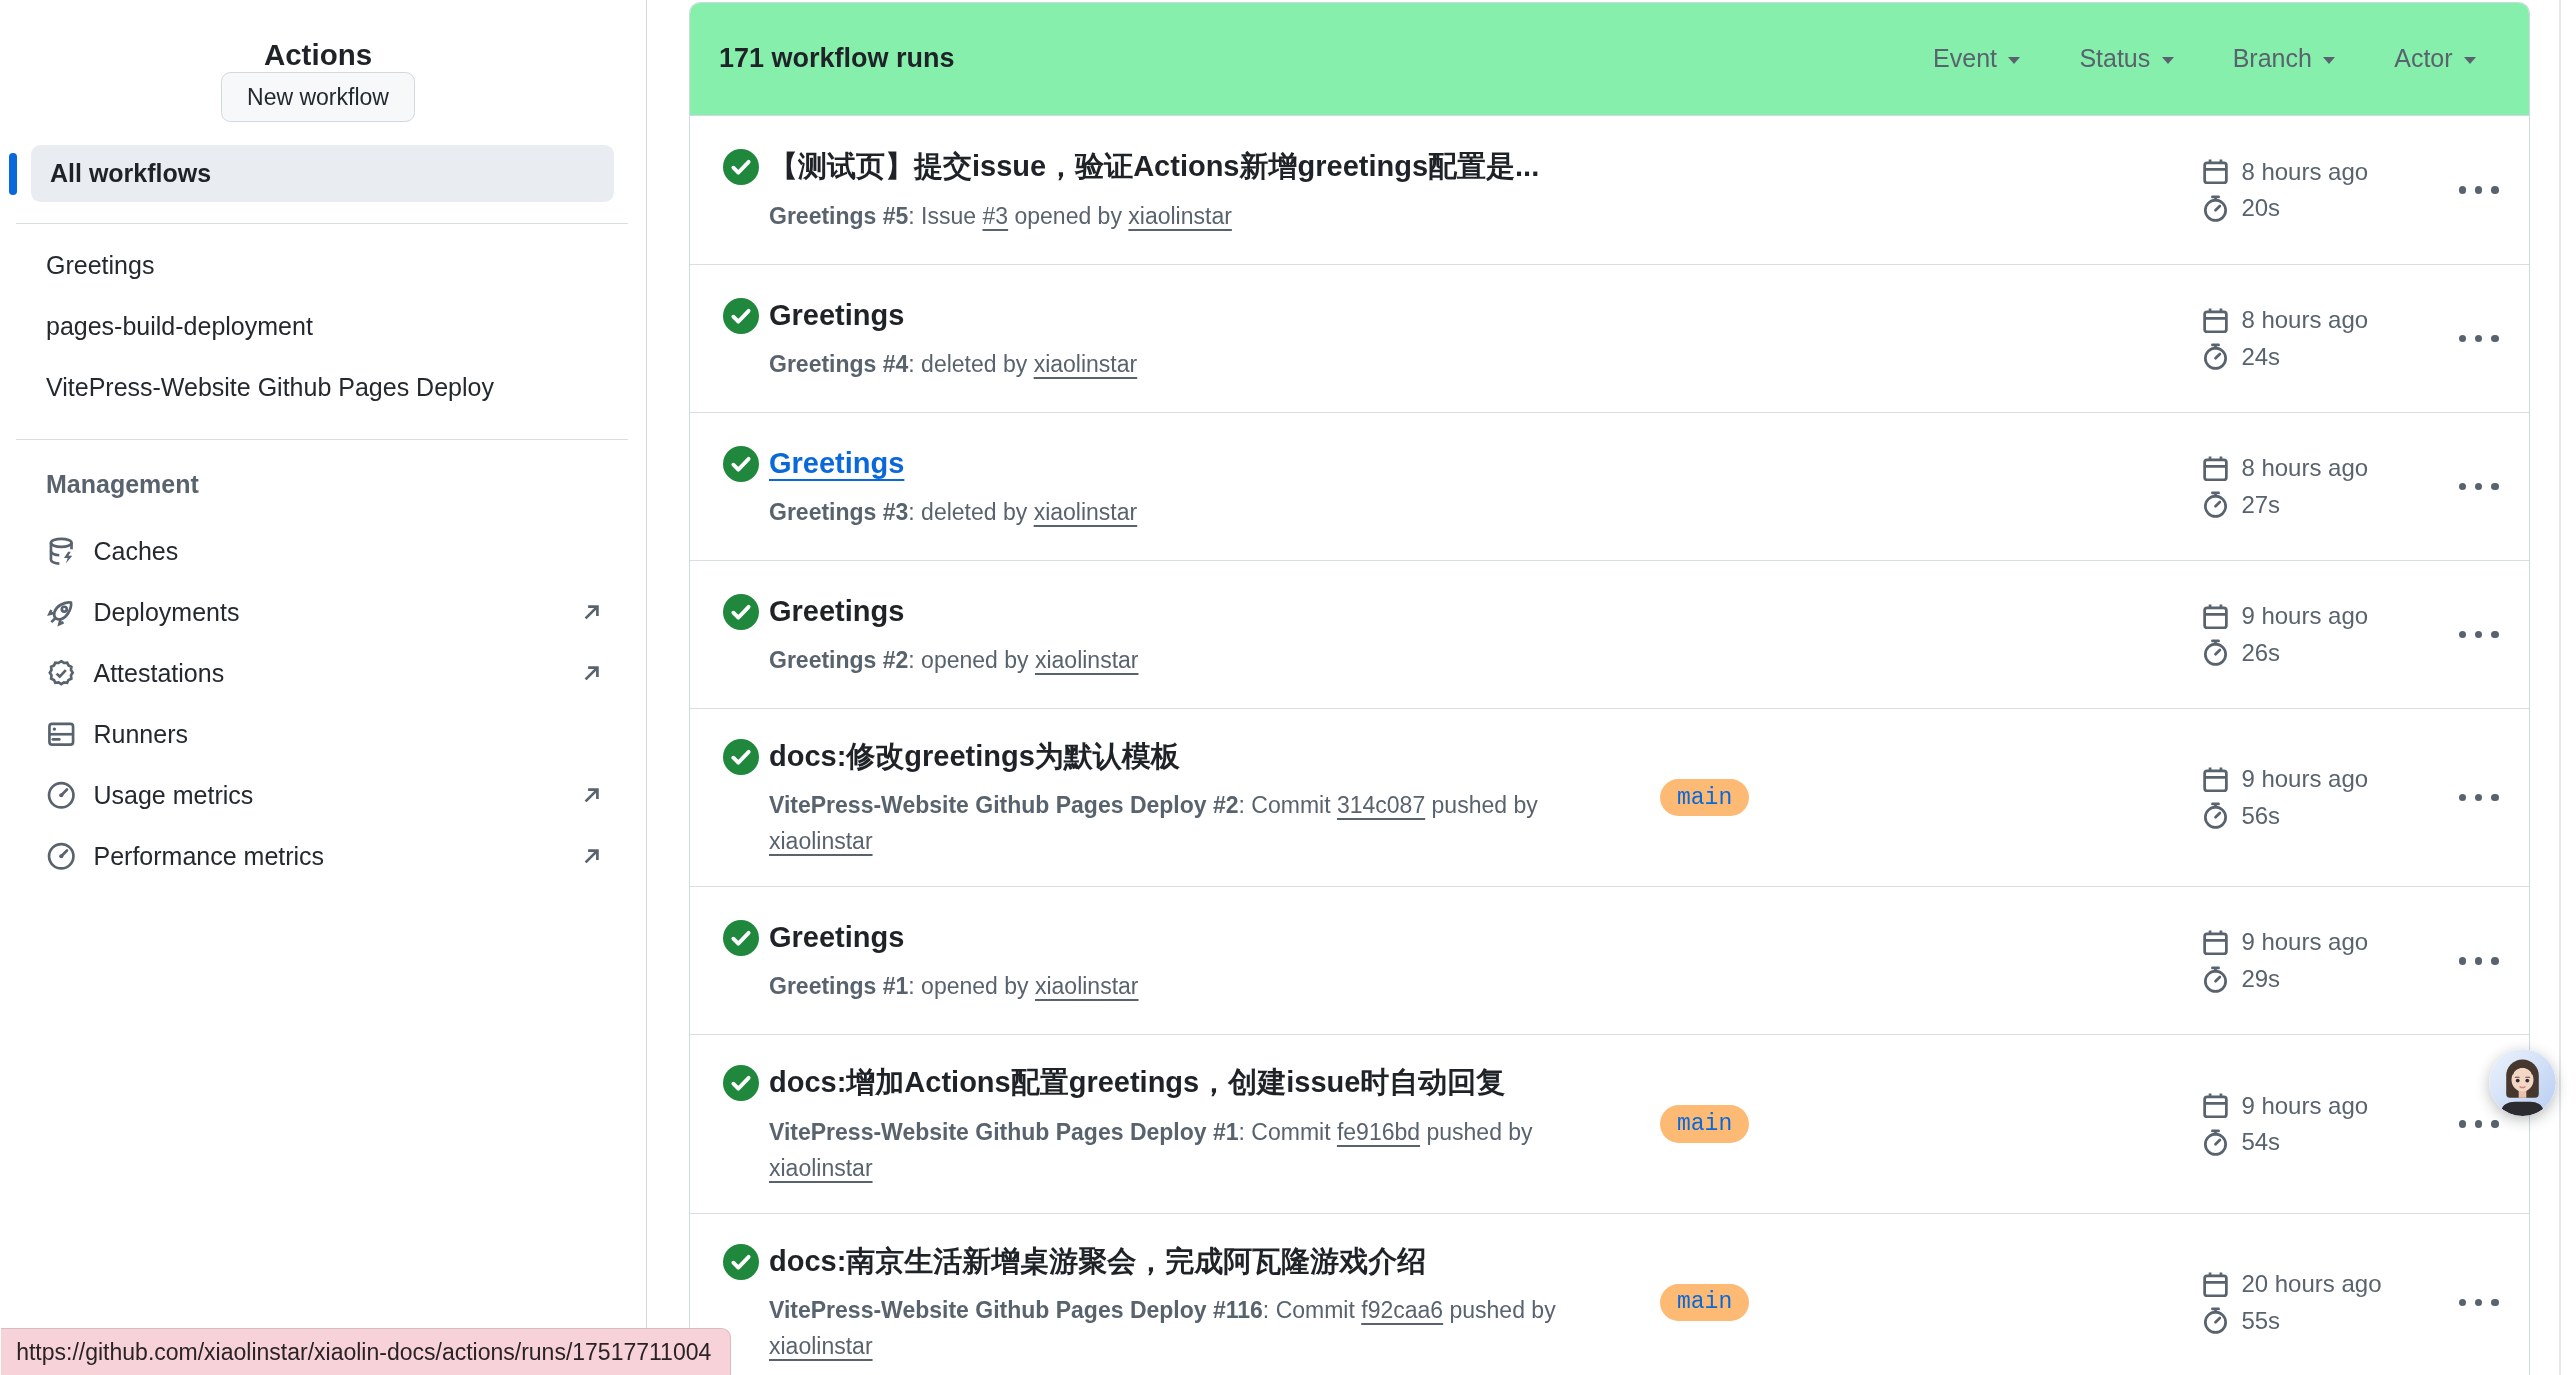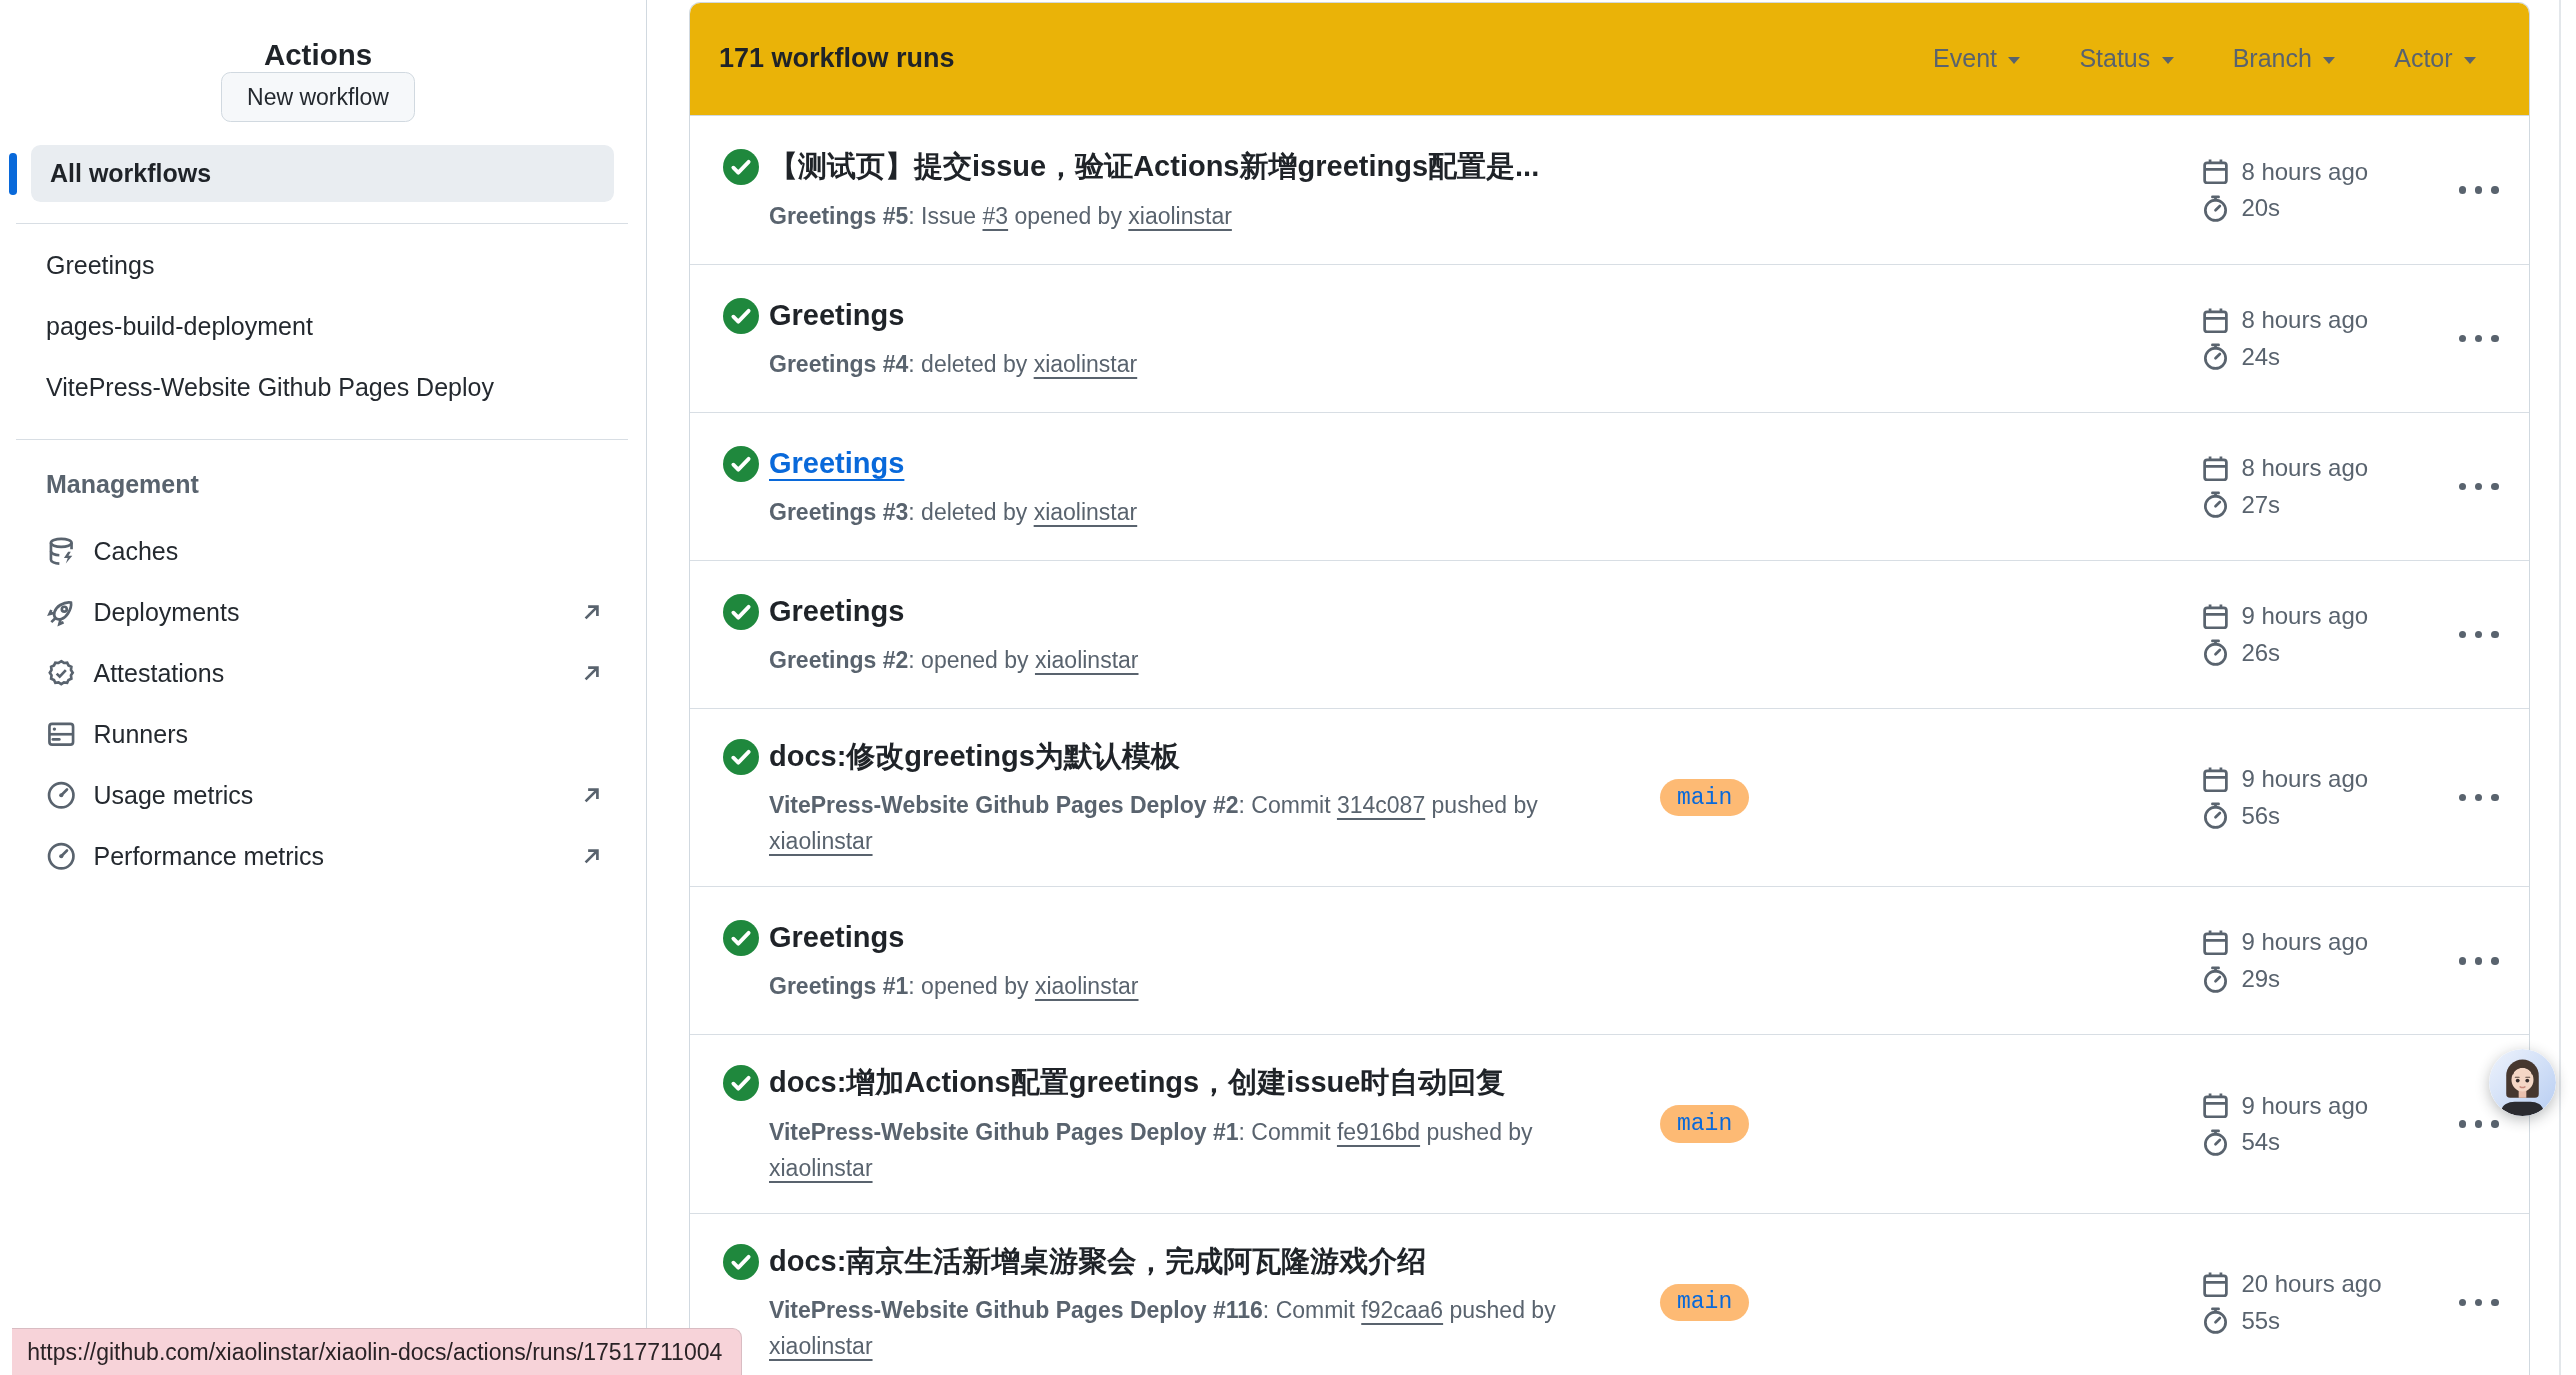--- a/index.html
+++ b/index.html
@@ -31,21 +31,21 @@
   .mgmt-item { height:61px; display:flex; align-items:center; gap:17px;
                padding:0 41px 0 46px; font-size:25px; color:#24292f; cursor:pointer; }
   .mgmt-item .ic { width:30.5px; height:30.5px; color:#59636e; flex:0 0 30.5px; }
   .mgmt-item .lbl { flex:0 1 auto; }
   .ext { margin-left:auto; width:27px; height:27px; color:#59636e; }
 
   
   .main-card { position:absolute; left:689px; top:1.9px; width:1841px; height:1374px;
                background:#fff; border:1px solid #d1d9e0; border-bottom:none;
                border-radius:11.4px 11.4px 0 0; overflow:hidden; }
-  .card-head { height:113px; background:#eab308; border-bottom:1px solid #d1d9e0;
+  .card-head { height:113px; background:#86efac; border-bottom:1px solid #d1d9e0;
                display:flex; align-items:center; justify-content:space-between;
                padding:0 53px 0 29px; }
   .runs-count { font-size:27px; font-weight:700; color:#1f2328; }
   .filters { display:flex; gap:59px; }
   .filter { display:flex; align-items:center; gap:11.4px; font-size:25px; color:#59636e;
             background:none; border:none; cursor:pointer; font-family:"Liberation Sans", sans-serif; }
   .caret { width:0; height:0; border-left:6.7px solid transparent; border-right:6.7px solid transparent;
            border-top:7.6px solid #59636e; margin-top:2.9px; }
 
   
@@ -68,21 +68,21 @@
   .meta-line { display:flex; align-items:center; gap:11.4px; }
   .meta-line + .meta-line { margin-top:7.6px; }
   .meta-line svg { width:29px; height:29px; flex:0 0 29px; }
   .kebab { display:flex; gap:8.6px; background:none; border:none; cursor:pointer; padding:13.3px 5.7px; }
   .kebab i { width:7.6px; height:7.6px; border-radius:50%; background:#59636e; display:block; }
 
   
   .scroll-line { position:absolute; left:2559px; top:0; width:1.9px; height:1376px; background:#e3e7eb; }
   .avatar { position:absolute; left:2489px; top:1049px; width:67px; height:67px; border-radius:50%;
             box-shadow:0 3.8px 13.3px rgba(31,35,40,.3); cursor:pointer; overflow:hidden; }
-  .status-bar { position:absolute; left:12px; bottom:0; height:48px; display:inline-flex; align-items:center;
+  .status-bar { position:absolute; left:1px; bottom:0; height:48px; display:inline-flex; align-items:center;
                 padding:0 19px 0 15.2px; background:#f7d3d9; border:1px solid #d9bcc2;
                 border-left:none; border-bottom:none; border-radius:0 9.5px 0 0;
                 font-size:23px; color:#2a2326; white-space:nowrap; }
 </style>
 </head>
 <body>
 
 <div class="app">
 
   <aside class="sidebar">

